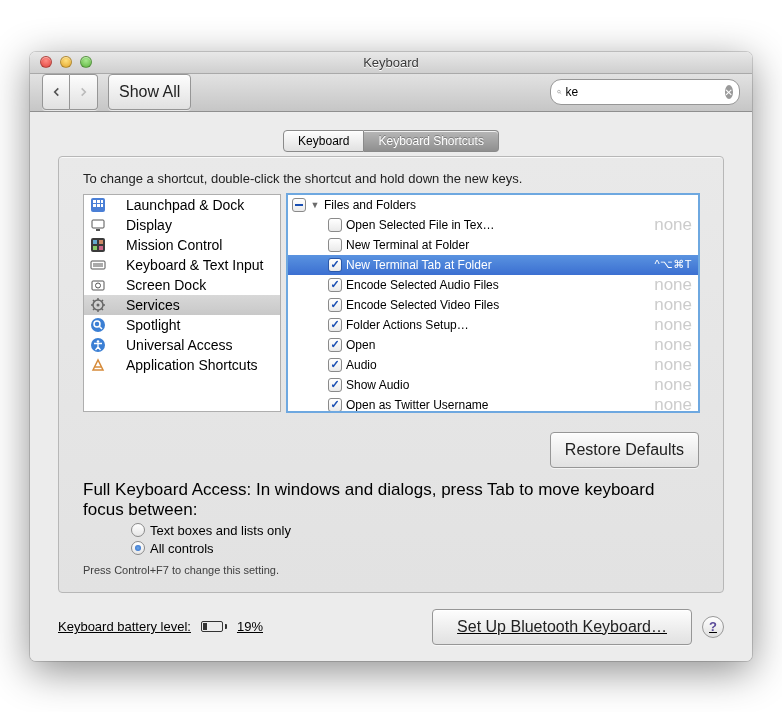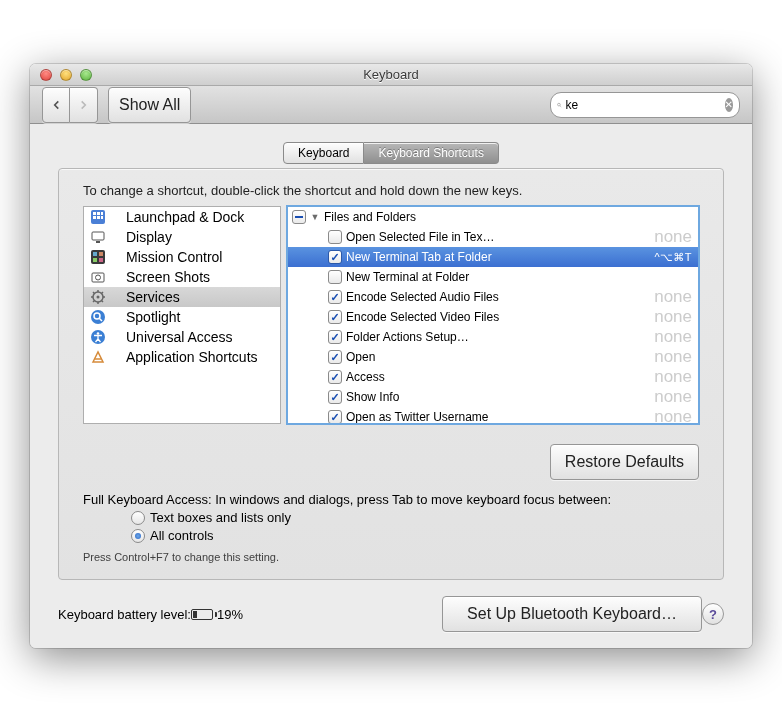--- a/index.html
+++ b/index.html
@@ -113,26 +113,26 @@
 .svclist .grow .cb.on::after { content: "✓"; color: #1a4fb3; font-size: 11px; font-weight: bold; }
 .svclist .grow.selected .cb { border-color: #2b58a8; }
 .svclist .grow .cb.off { }
 .disclosure { width: 10px; text-align: center; color: #6b6b6b; font-size: 9px; flex-shrink:0;}
 .svclist .label { flex: 1; white-space: nowrap; overflow: hidden; text-overflow: ellipsis; }
 .svclist .shortcut { font-size: 11px; color: #ccc; letter-spacing: 0.5px;}
 .svclist .grow.selected .shortcut { color: #fff; }
 .svclist .none { color: #ccc; font-size: 17px;}
 .indent1 { padding-left: 40px !important; }
 .restore-row { display: flex; justify-content: flex-end; margin-top: 20px; align-items: center; }
-.fka { margin-top: 12px; font-size: 13px; }
+.fka { margin-top: 12px; font-size: 17px; }
 .radio-row { display: flex; align-items: center; gap: 5px; margin-left: 48px; margin-top: 3px; font-size: 13px;}
 .radio { width: 14px; height: 14px; border-radius: 50%; border: 1px solid #8a8a8a; background: linear-gradient(#fff,#e6e6e6); display: flex; align-items: center; justify-content: center;}
 .radio.on::after { content: ""; width: 6px; height: 6px; border-radius: 50%; background: radial-gradient(#6ea8e8,#2a67c6); }
 .hint { font-size: 11px; color: #404040; margin-top: 8px; }
-.footer { display: flex; align-items: center; margin-top: 16px; }
+.footer { display: flex; align-items: center; margin-top: 16px; gap: 10px; text-decoration: underline;}
 .bat { display: inline-flex; align-items: center; gap: 2px;}
 .batbody { width: 22px; height: 11px; border: 1px solid #333; border-radius: 2px; position: relative;}
 .batfill { position: absolute; left: 1px; top: 1px; bottom: 1px; width: 18%; background: #333;}
 .batcap { width: 2px; height: 5px; background: #333; border-radius: 0 1px 1px 0;}
 .helpbtn { width: 22px; height: 22px; border-radius: 50%; border: 1px solid #999; background: linear-gradient(#fff,#e0e0e0); display: flex; align-items: center; justify-content: center; color: #5a4a9a; font-weight: bold; font-size: 13px;}
 </style>
 </head>
 <body>
 
 <div class="window">
@@ -214,25 +214,35 @@
                   <rect x="9" y="3" width="4" height="4" fill="#c86"></rect>
                   <rect x="3" y="9" width="4" height="4" fill="#8c6"></rect>
                   <rect x="9" y="9" width="4" height="4" fill="#c68"></rect>
                 </svg>
               </span>
               <span>Mission Control</span>
             </div>
             <div class="row">
               <span class="caticon">
                 <svg width="16" height="16">
+                  <rect x="1" y="4" width="14" height="8" rx="1" fill="none" stroke="#555"></rect>
+                  <line x1="3" y1="7" x2="13" y2="7" stroke="#555"></line>
+                  <line x1="3" y1="9" x2="13" y2="9" stroke="#555"></line>
+                </svg>
+              </span>
+              <span>Keyboard &amp; Text Input</span>
+            </div>
+            <div class="row">
+              <span class="caticon">
+                <svg width="16" height="16">
                   <rect x="2" y="4" width="12" height="9" rx="1" fill="none" stroke="#555"></rect>
                   <circle cx="8" cy="8.5" r="2.5" fill="none" stroke="#555"></circle>
                 </svg>
               </span>
-              <span>Screen Shots</span>
+              <span>Screen Dock</span>
             </div>
             <div class="row selected">
               <span class="caticon">
                 <svg width="16" height="16">
                   <circle cx="8" cy="8" r="5" fill="none" stroke="#666" stroke-width="1.5"></circle>
                   <circle cx="8" cy="8" r="1.5" fill="#666"></circle>
                   <g stroke="#666" stroke-width="1.5">
                     <line x1="8" y1="1" x2="8" y2="3"></line>
                     <line x1="8" y1="13" x2="8" y2="15"></line>
                     <line x1="1" y1="8" x2="3" y2="8"></line>
@@ -280,30 +290,30 @@
             <div class="grow header">
               <div class="cb mixed"></div>
               <span class="disclosure">▼</span>
               <span class="label">Files and Folders</span>
             </div>
             <div class="grow indent1">
               <div class="cb off"></div>
               <span class="label">Open Selected File in Tex…</span>
               <span class="none">none</span>
             </div>
+            <div class="grow indent1">
+              <div class="cb off"></div>
+              <span class="label">New Terminal at Folder</span>
+            </div>
             <div class="grow indent1 selected">
               <div class="cb on"></div>
               <span class="label">New Terminal Tab at Folder</span>
               <span class="shortcut">^⌥⌘T</span>
             </div>
             <div class="grow indent1">
-              <div class="cb off"></div>
-              <span class="label">New Terminal at Folder</span>
-            </div>
-            <div class="grow indent1">
               <div class="cb on"></div>
               <span class="label">Encode Selected Audio Files</span>
               <span class="none">none</span>
             </div>
             <div class="grow indent1">
               <div class="cb on"></div>
               <span class="label">Encode Selected Video Files</span>
               <span class="none">none</span>
             </div>
             <div class="grow indent1">
@@ -311,26 +321,26 @@
               <span class="label">Folder Actions Setup…</span>
               <span class="none">none</span>
             </div>
             <div class="grow indent1">
               <div class="cb on"></div>
               <span class="label">Open</span>
               <span class="none">none</span>
             </div>
             <div class="grow indent1">
               <div class="cb on"></div>
-              <span class="label">Access</span>
-              <span class="none">none</span>
-            </div>
-            <div class="grow indent1">
-              <div class="cb on"></div>
-              <span class="label">Show Info</span>
+              <span class="label">Audio</span>
+              <span class="none">none</span>
+            </div>
+            <div class="grow indent1">
+              <div class="cb on"></div>
+              <span class="label">Show Audio</span>
               <span class="none">none</span>
             </div>
             <div class="grow indent1">
               <div class="cb on"></div>
               <span class="label">Open as Twitter Username</span>
               <span class="none">none</span>
             </div>
           </div>
       </div>
 

